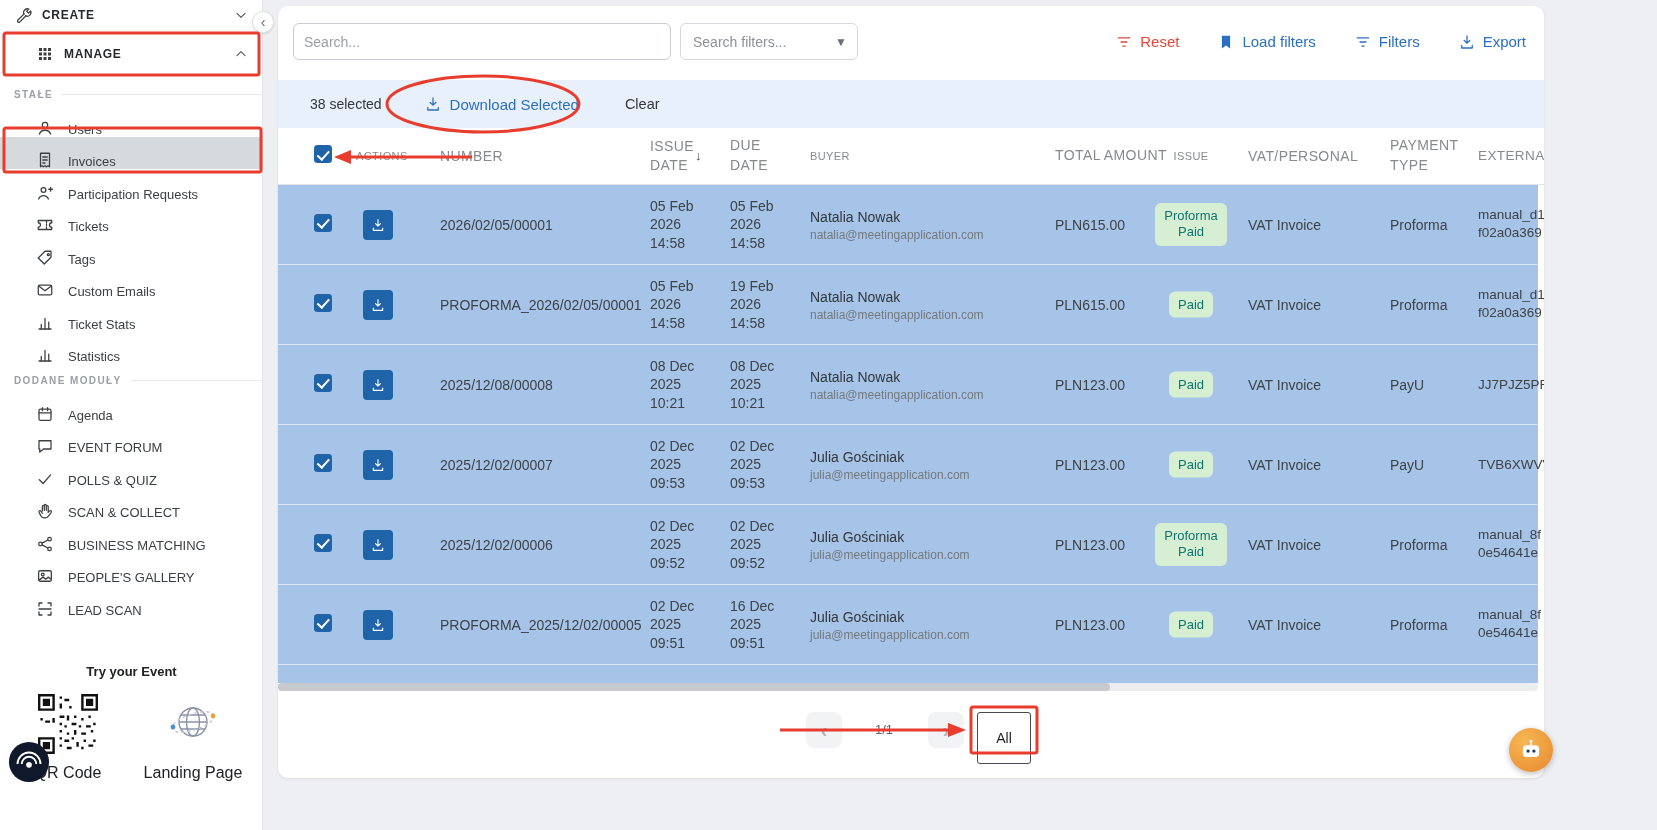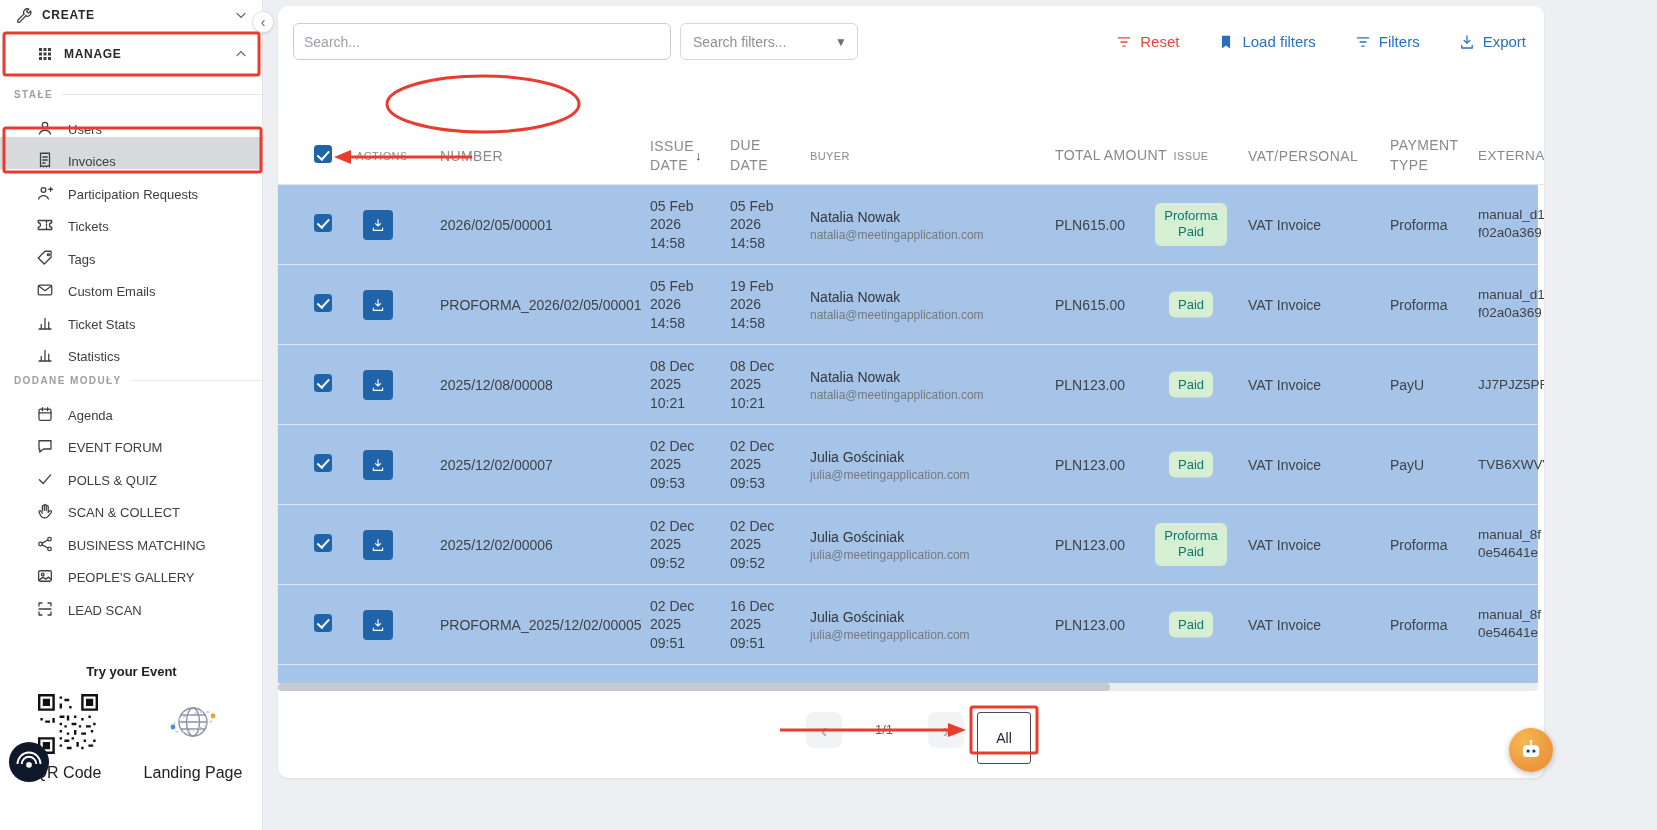--- a/index.html
+++ b/index.html
@@ -372,20 +372,32 @@
       <button class="tbtn blue">
         <span class="ticon">
             <svg viewBox="0 0 24 24">
               <path d="M12 4v9.5M12 13.5L8.2 9.9M12 13.5l3.8-3.6M5 16.5V20h14v-3.5"></path>
             </svg>
           </span>
         <span>Export</span>
       </button>
     </div>
 
+    <div class="selection-bar">
+      <span class="sel-count">38 selected</span>
+      <button class="sel-download">
+        <span class="ticon">
+            <svg viewBox="0 0 24 24">
+              <path d="M12 4v9.5M12 13.5L8.2 9.9M12 13.5l3.8-3.6M5 16.5V20h14v-3.5"></path>
+            </svg>
+          </span>
+        <span>Download Selected</span>
+      </button>
+      <button class="sel-clear">Clear</button>
+    </div>
 
     <div class="thead">
       <span class="cell c-check"><span class="checkbox"></span></span>
       <span class="hcell c-actions-h">ACTIONS</span>
       <span class="hcell c-number">NUMBER</span>
       <span class="hcell c-issue">
         <span class="hwrap">ISSUE DATE</span>
         <span class="sort-icon">↓</span>
       </span>
       <span class="hcell c-due">DUE DATE</span>

